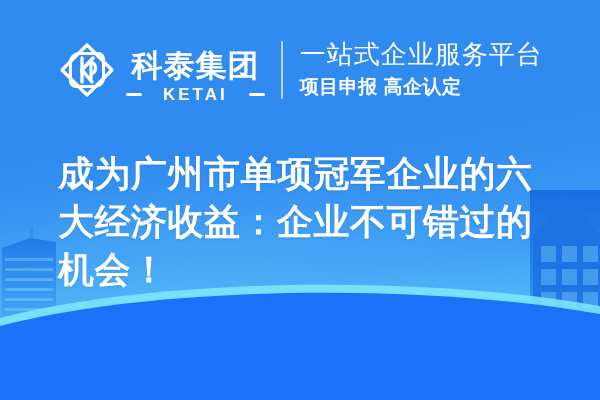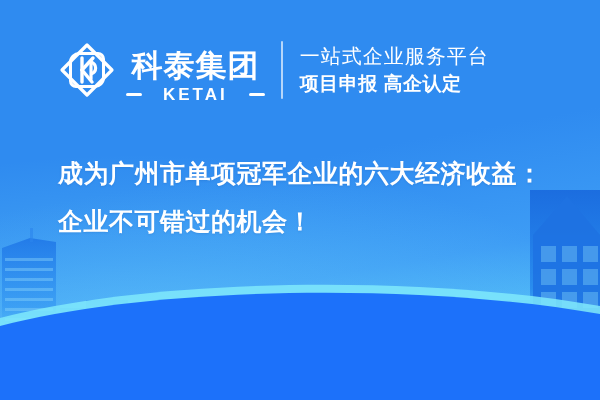--- a/index.html
+++ b/index.html
@@ -121,45 +121,45 @@
   }
 
   .tagline {
     margin-left: 17px;
     display: flex;
     flex-direction: column;
     justify-content: center;
   }
   .tagline-main {
     color: #ffffff;
-    font-size: 20px;
+    font-size: 26px;
     line-height: 1.1;
     letter-spacing: 1px;
     white-space: nowrap;
-    font-family: Liberation Serif, serif;
+    font-family: Liberation Mono, monospace;
   }
   .tagline-sub {
     margin-top: 7px;
     color: #ffffff;
     font-size: 19px;
     line-height: 1.1;
     letter-spacing: 0.5px;
     white-space: nowrap;
     font-family: Liberation Sans, sans-serif;
     font-weight: bold;
   }
 
   
   .title {
     position: absolute;
     left: 58px;
     top: 150px;
     width: 490px;
     color: #ffffff;
-    font-size: 25px;
+    font-size: 36px;
     font-weight: bold;
     line-height: 48px;
     letter-spacing: 0.5px;
     font-family: "DejaVu Sans", "Liberation Sans", sans-serif;
     text-shadow: 0 1px 2px rgba(20,80,160,0.18);
   }
 </style>
 </head>
 <body>
 

